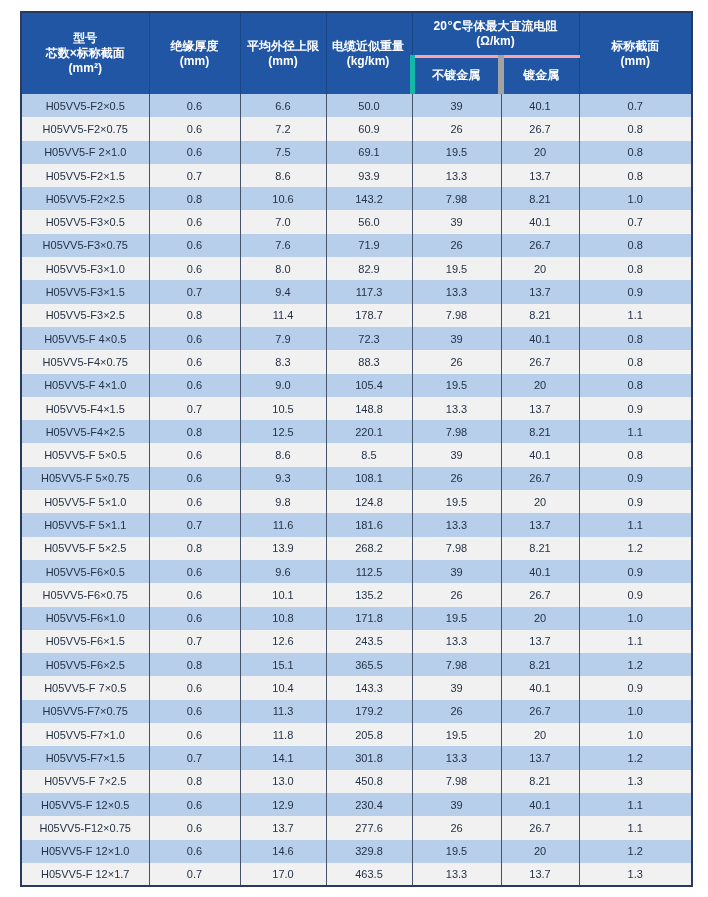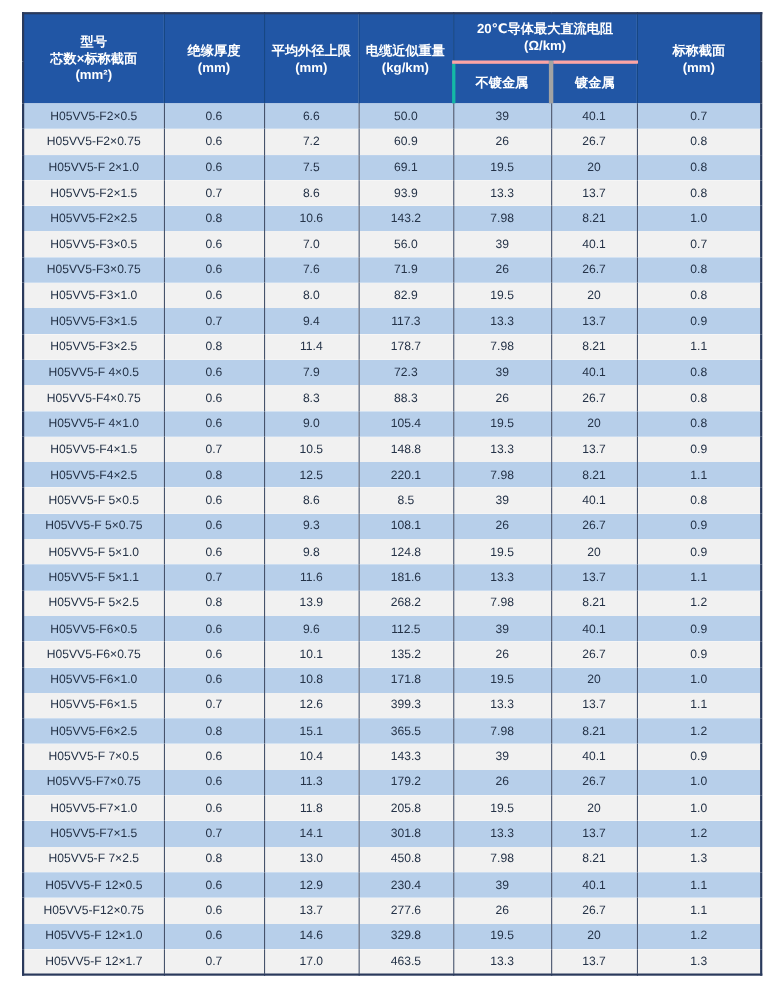--- a/index.html
+++ b/index.html
@@ -27,22 +27,22 @@
     font-weight: bold;
     text-align: center;
     vertical-align: middle;
     line-height: 1.25;
     padding: 2px 1px;
   }
   thead tr.hrow-main { height: 44px; }
   thead tr.hrow-sub  { height: 38px; }
   thead th + th { border-left: 1px solid #174784; }
   thead th.group { border-bottom: 3px solid #fca5a5; }
-  thead tr.hrow-sub th.sub-first { border-left: 3px solid #14b8a6; }
-  thead tr.hrow-sub th.sub-second { border-left: 4px solid #a3a3a3; }
+  thead tr.hrow-sub th.sub-first { border-left: 5px solid #14b8a6; }
+  thead tr.hrow-sub th.sub-second { border-left: 6px solid #a3a3a3; }
 
   
   tbody td {
     height: 23.3px;
     font-size: 11px;
     color: #243247;
     text-align: center;
     vertical-align: middle;
     padding: 0 2px;
     white-space: nowrap;
@@ -304,21 +304,21 @@
           <td>10.8</td>
           <td>171.8</td>
           <td>19.5</td>
           <td>20</td>
           <td>1.0</td>
         </tr>
         <tr>
           <td>H05VV5-F6×1.5</td>
           <td>0.7</td>
           <td>12.6</td>
-          <td>399.3</td>
+          <td>243.5</td>
           <td>13.3</td>
           <td>13.7</td>
           <td>1.1</td>
         </tr>
         <tr>
           <td>H05VV5-F6×2.5</td>
           <td>0.8</td>
           <td>15.1</td>
           <td>365.5</td>
           <td>7.98</td>

